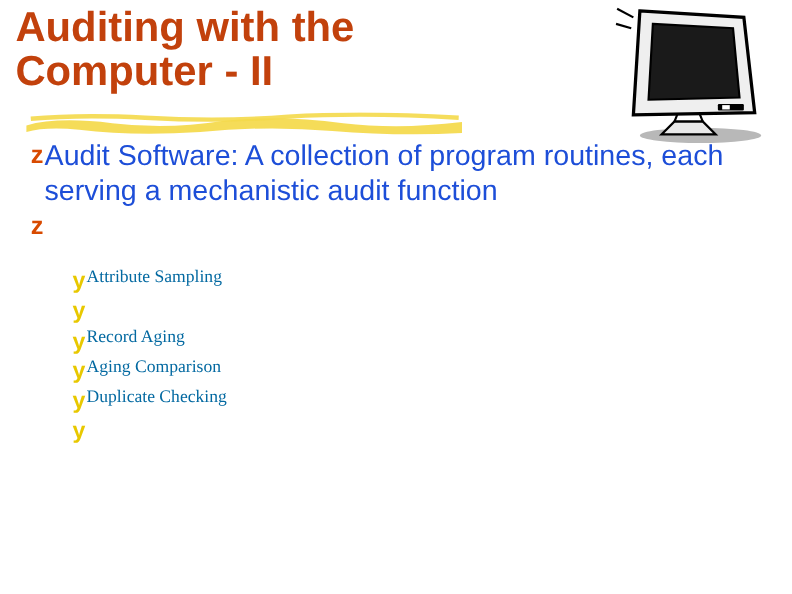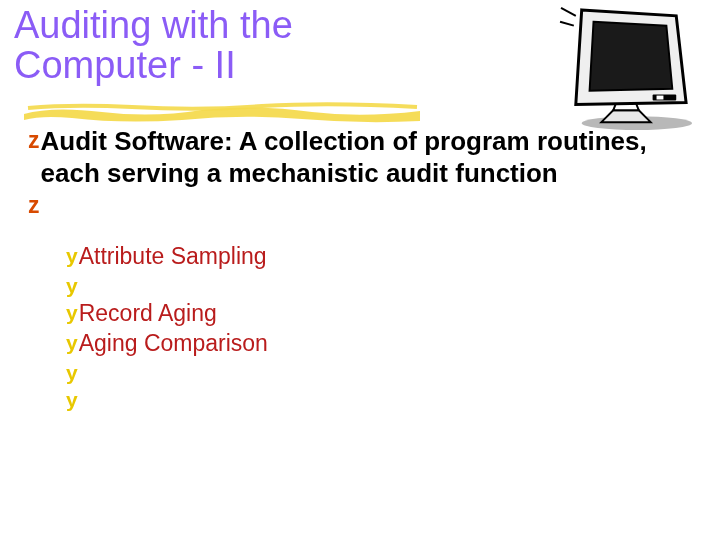--- a/index.html
+++ b/index.html
@@ -15,24 +15,24 @@
       position: relative;
       overflow: hidden;
     }
     .slide {
       padding: 6px 14px;
       position: relative;
       height: 100%;
     }
     .title {
       font-family: "Arial Black", Arial, sans-serif;
-      font-weight: 400;
+      font-weight: 700;
       font-size: 38px;
       line-height: 1.05;
-      color: #8b5cf6;
+      color: #c2410c;
       margin-bottom: 2px;
       position: relative;
       z-index: 3;
     }
     .highlight-bar {
       position: absolute;
       left: 22px;
       top: 102px;
       width: 400px;
       height: 22px;
@@ -63,45 +63,44 @@
       font-size: 23px;
       color: #d84a00;
       margin-right: 1px;
       line-height: 1.25;
       font-weight: 700;
     }
     .z-bullet .text {
       font-family: Verdana, Geneva, sans-serif;
       font-size: 26px;
       line-height: 1.22;
-      color: #000000;
-      font-weight: bold;
+      color: #1d4ed8;
     }
     .y-list {
       margin-top: 22px;
     }
     .y-bullet {
       display: flex;
       align-items: flex-start;
       margin-left: 52px;
       margin-bottom: 0px;
     }
     .y-bullet .bullet-mark {
       font-family: "Zapf Dingbats", "Wingdings", sans-serif;
       font-size: 21px;
       color: #e8c800;
       margin-right: 1px;
       line-height: 1.3;
       font-weight: 700;
     }
     .y-bullet .text {
-      font-family: Liberation Sans, sans-serif;
-      font-size: 23px;
+      font-family: Liberation Serif, serif;
+      font-size: 16px;
       line-height: 1.3;
-      color: #b91c1c;
+      color: #0369a1;
     }
   </style>
 </head>
 <body>
 
 <div class="slide">
 
   <div class="clipart">
     <svg viewBox="0 0 140 130" width="138" height="128">
 
@@ -156,20 +155,21 @@
       <div class="y-bullet">
         <span class="bullet-mark">y</span>
         <span class="text">Record Aging</span>
       </div>
       <div class="y-bullet">
         <span class="bullet-mark">y</span>
         <span class="text">Aging Comparison</span>
       </div>
       <div class="y-bullet">
         <span class="bullet-mark">y</span>
+        <span class="text">Duplicate Checking</span>
       </div>
       <div class="y-bullet">
         <span class="bullet-mark">y</span>
       </div>
     </div>
 
   </div>
 
 </div>
 

